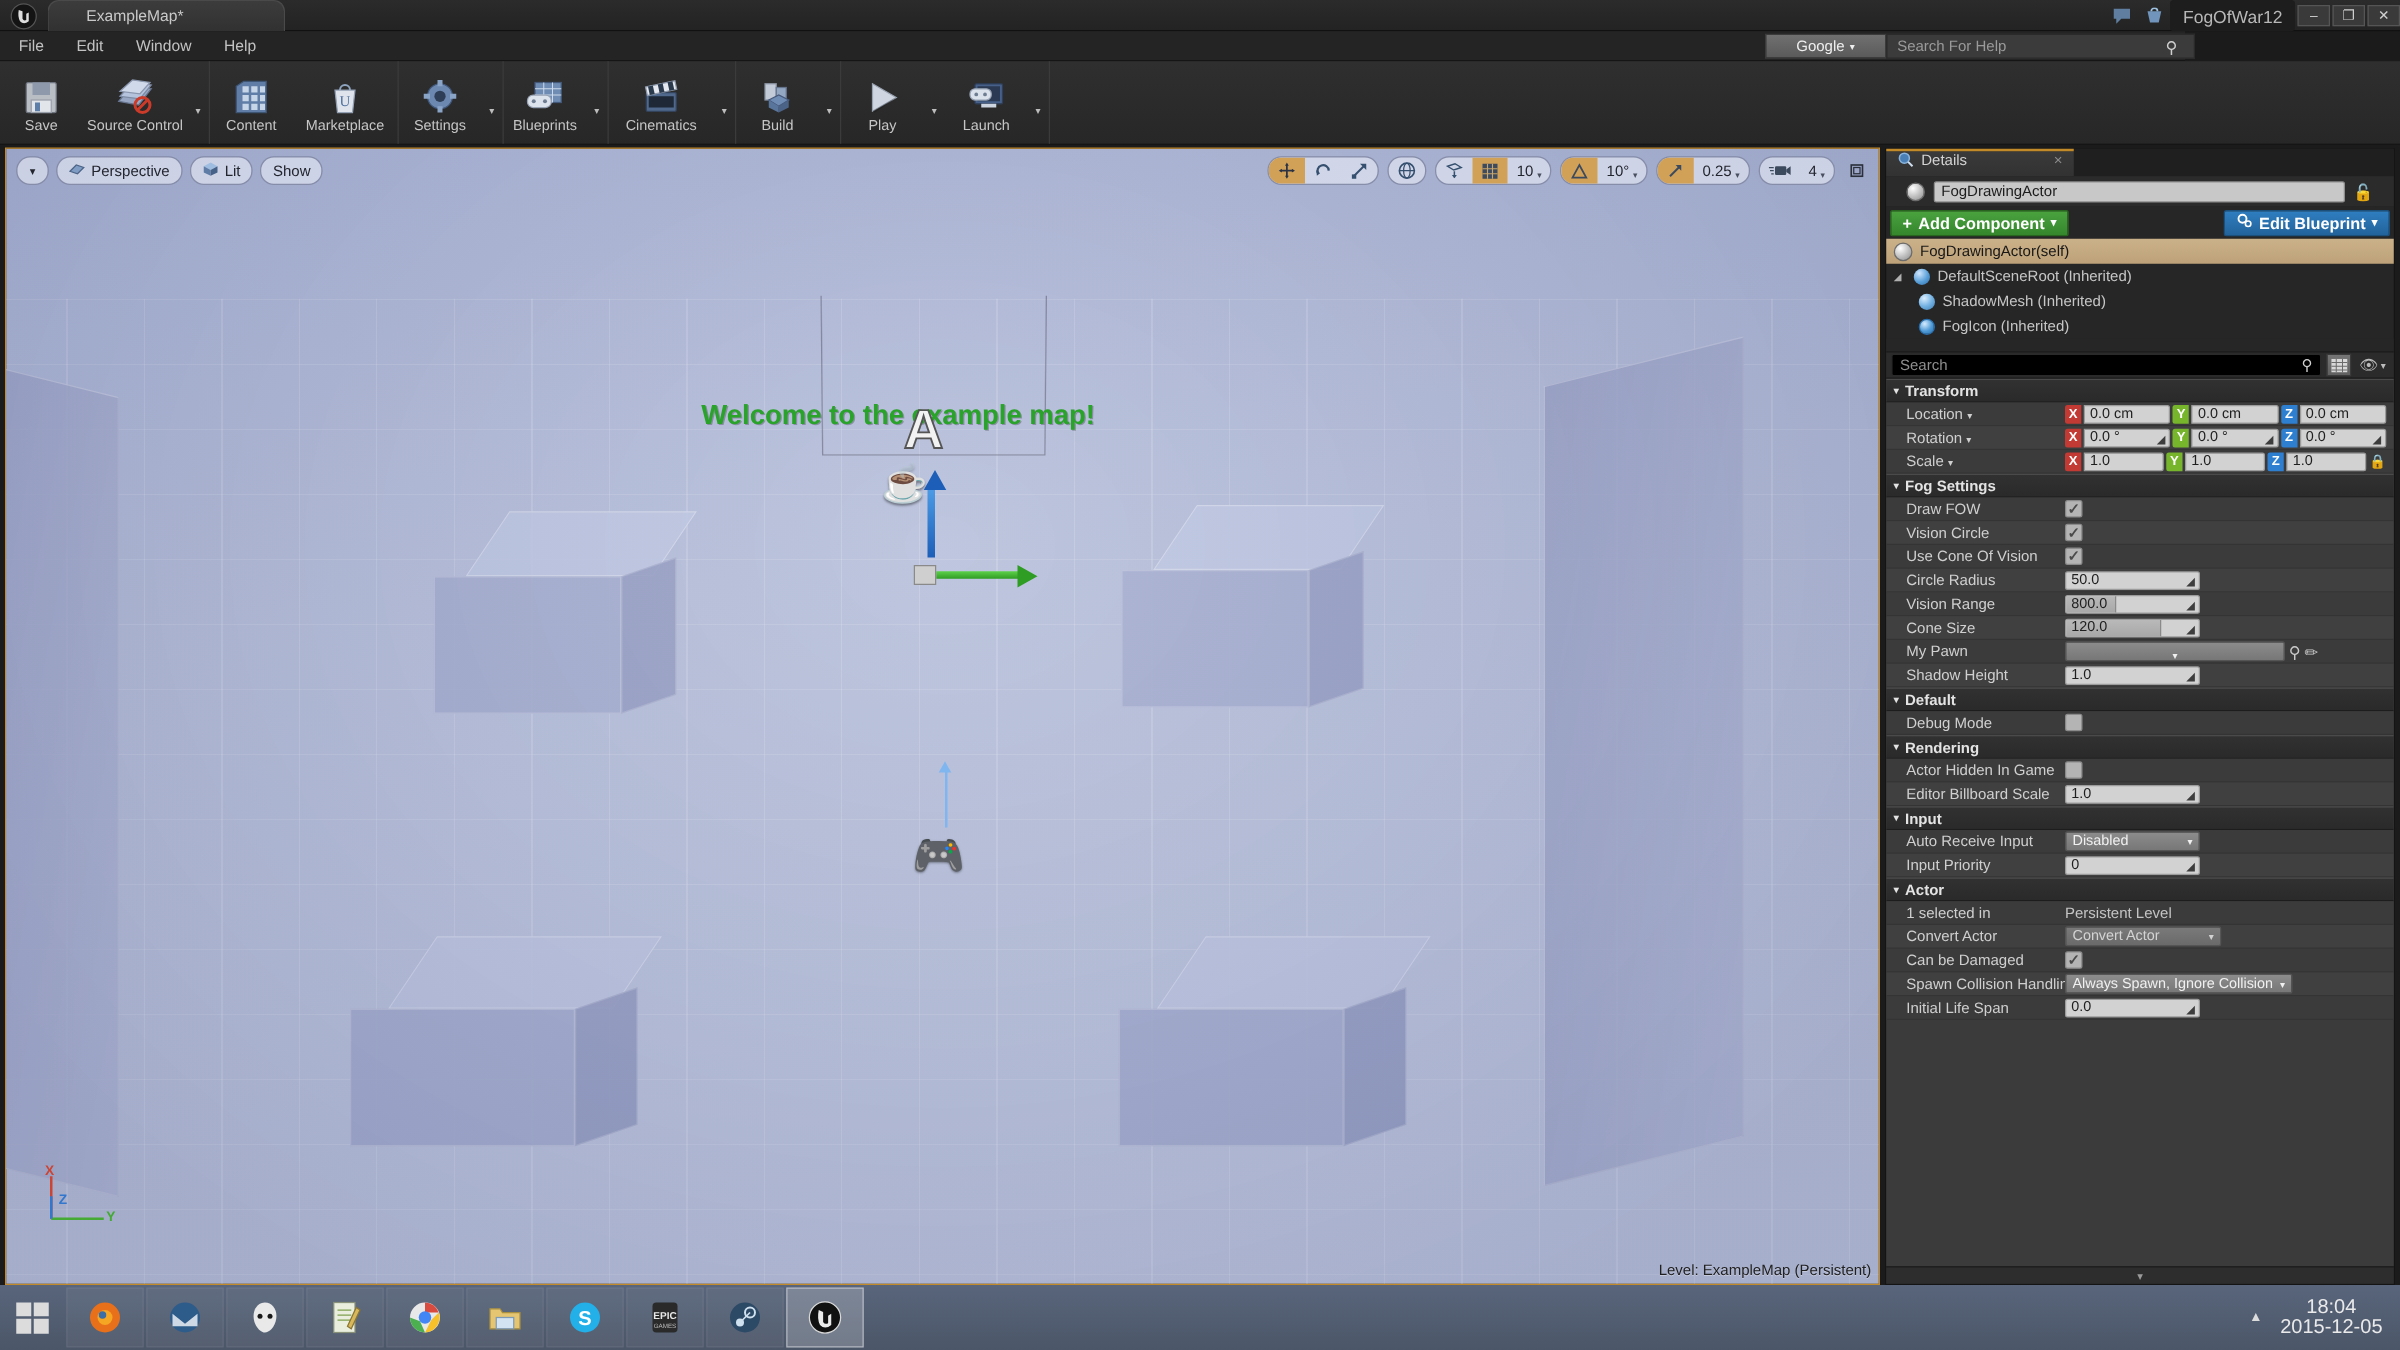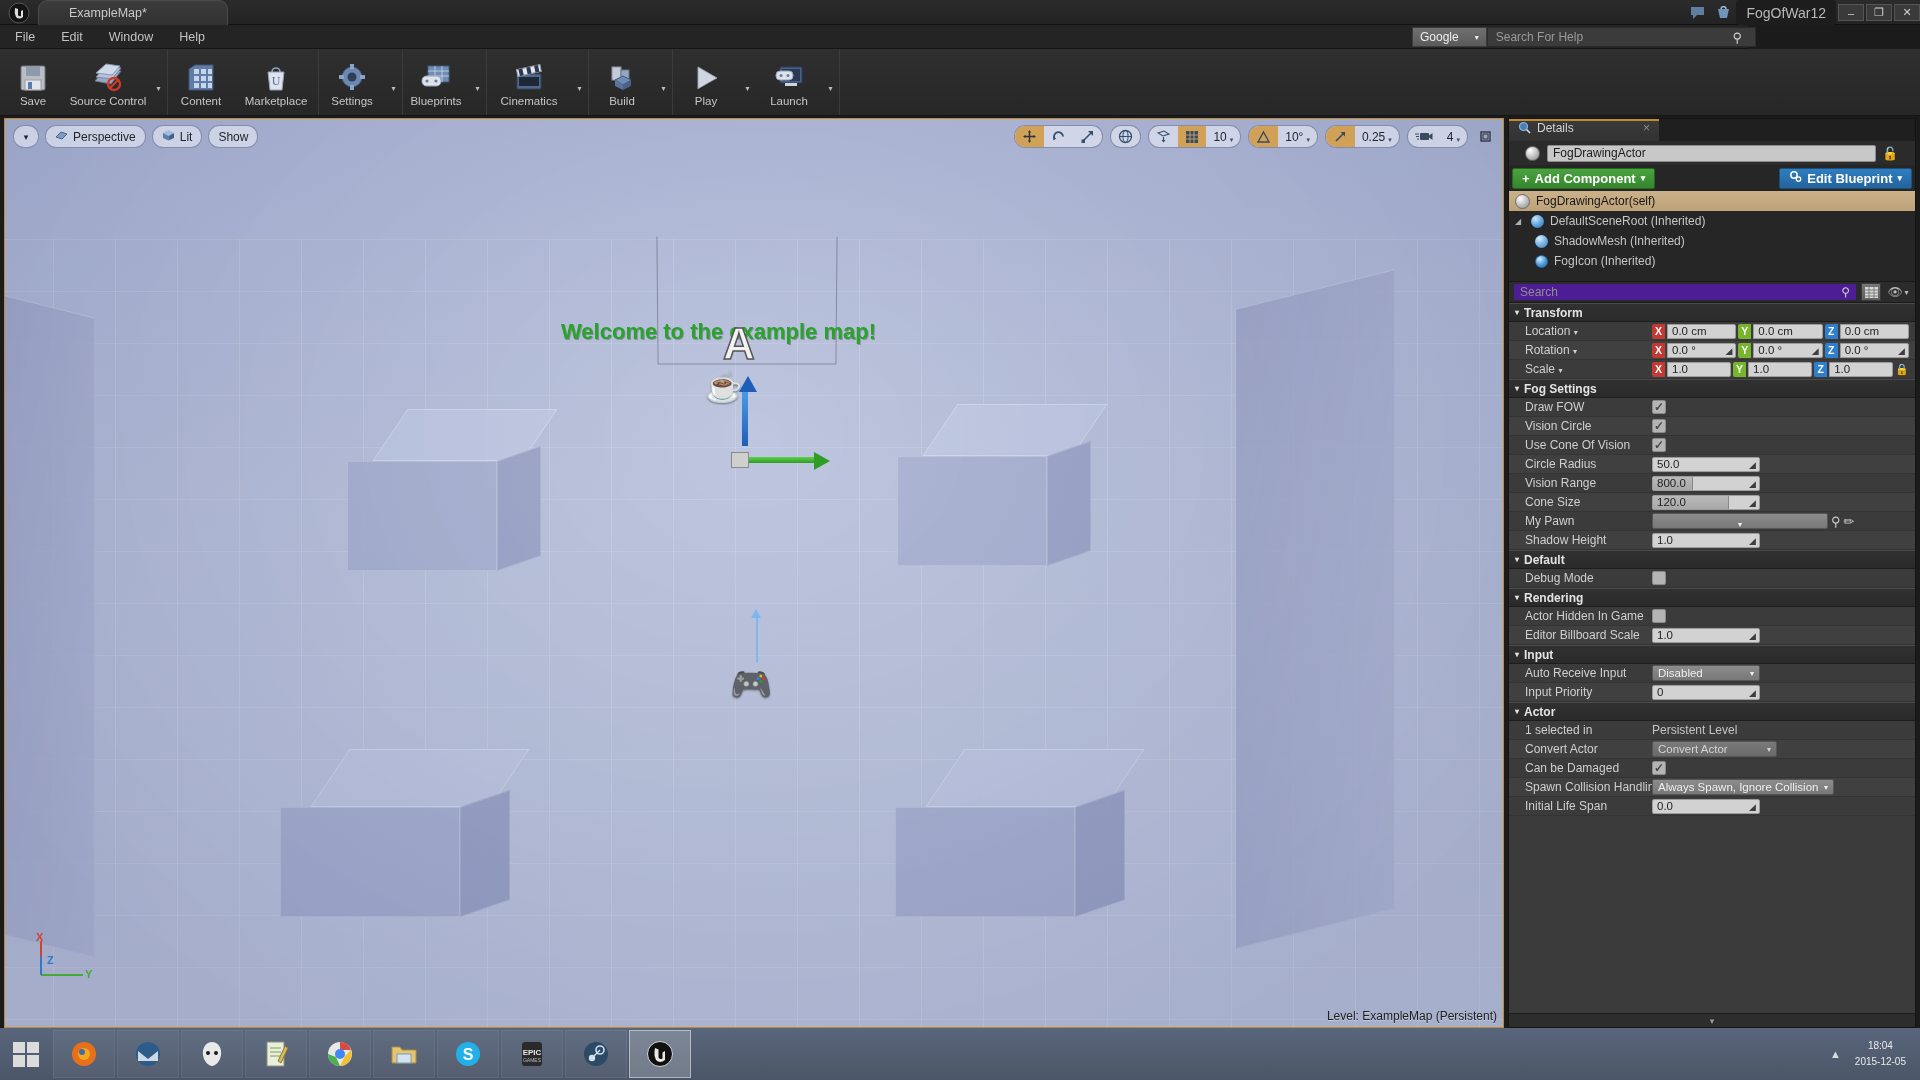--- a/index.html
+++ b/index.html
@@ -55,21 +55,21 @@
   .menuitem {
     color: #c2c2c2; font-size: 12.5px; padding: 3px 11px; margin-left: 4px;
   }
   .helpsearch {
     position: absolute; right: 6px; top: 2px; height: 20px; width: 330px;
     display: flex; align-items: center;
   }
   .google-btn {
     height: 20px; background: linear-gradient(#707070,#5a5a5a);
     border: 1px solid #3b3b3b; color: #efefef; font-size: 12px;
-    padding: 0 7px; display: flex; align-items: center; gap: 16px;
+    padding: 0 24px; display: flex; align-items: center; gap: 4px;
   }
   .help-input {
     flex: 1; height: 20px; background: #3b3b3b; border: 1px solid #2a2a2a;
     color: #9a9a9a; font-size: 12px; padding: 0 8px;
     display: flex; align-items: center;
   }
   .help-mag { margin-left: -24px; color: #cfcfcf; font-size: 13px; z-index: 2; }
 
   
   .toolbar {
@@ -267,21 +267,21 @@
     background: radial-gradient(circle at 34% 28%, #d6ecff, #4e9ad6 55%, #2a6fad);
     border: 1px solid #2a6fad;
   }
   .comp-list-pad { height: 10px; background:#262626; }
 
   .det-search-row {
     height: 22px; display:flex; align-items:center; gap:4px; padding: 2px 4px;
     background: #2b2b2b; border-top:1px solid #1a1a1a; border-bottom:1px solid #1a1a1a;
   }
   .search-box {
-    flex:1; height: 18px; background: #4c1d95; border:1px solid #2a2a2a;
+    flex:1; height: 18px; background: #000000; border:1px solid #2a2a2a;
     color: #8e8e8e; font-size: 12px; padding: 0 6px;
     display:flex; align-items:center; border-radius: 2px;
   }
   .sq-btn {
     width: 20px; height: 18px; background: linear-gradient(#757575,#5f5f5f);
     border:1px solid #3a3a3a; display:flex;align-items:center;justify-content:center;
     color:#e8e8e8; font-size:11px;
   }
   .eye-btn { width: 26px; height: 18px; display:flex;align-items:center;justify-content:center; gap:2px; color:#bcbcbc; font-size: 12px;}
 
@@ -365,21 +365,21 @@
     background: rgba(255,255,255,0.05);
     border: 1px solid rgba(255,255,255,0.07);
     font-size: 26px;
   }
   .task-item.active {
     background: rgba(255,255,255,0.22);
     border: 1px solid rgba(255,255,255,0.45);
   }
   .tray { margin-left:auto; display:flex; align-items:center; gap: 14px; padding-right: 14px; }
   .tray-arrow { color:#dcdcdc; font-size: 11px; }
-  .clock { color:#eaeaea; font-size: 10px; text-align:center; line-height: 16px; }
+  .clock { color:#eaeaea; font-size: 16px; text-align:center; line-height: 16px; }
 
   .bg-desktop {
     position:absolute; left:0; top:0; width:1920px; height:1080px;
     background: linear-gradient(#1d2533, #2d3a4e 60%, #44546e);
     z-index: -1;
   }
 </style>
 </head>
 <body>
 

